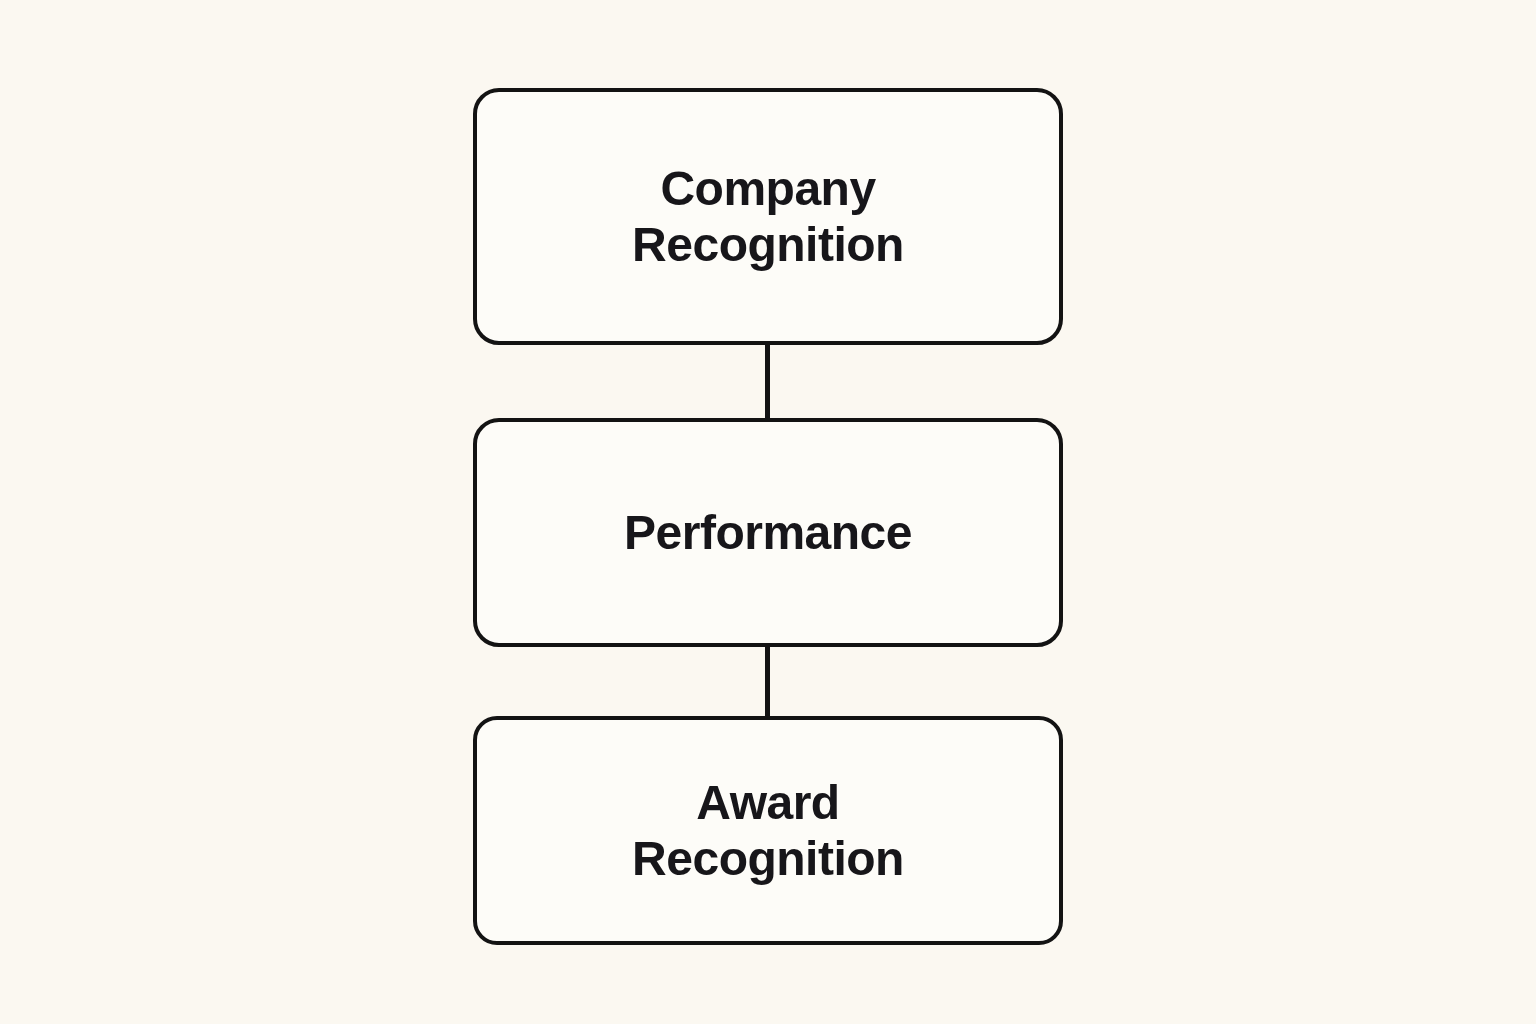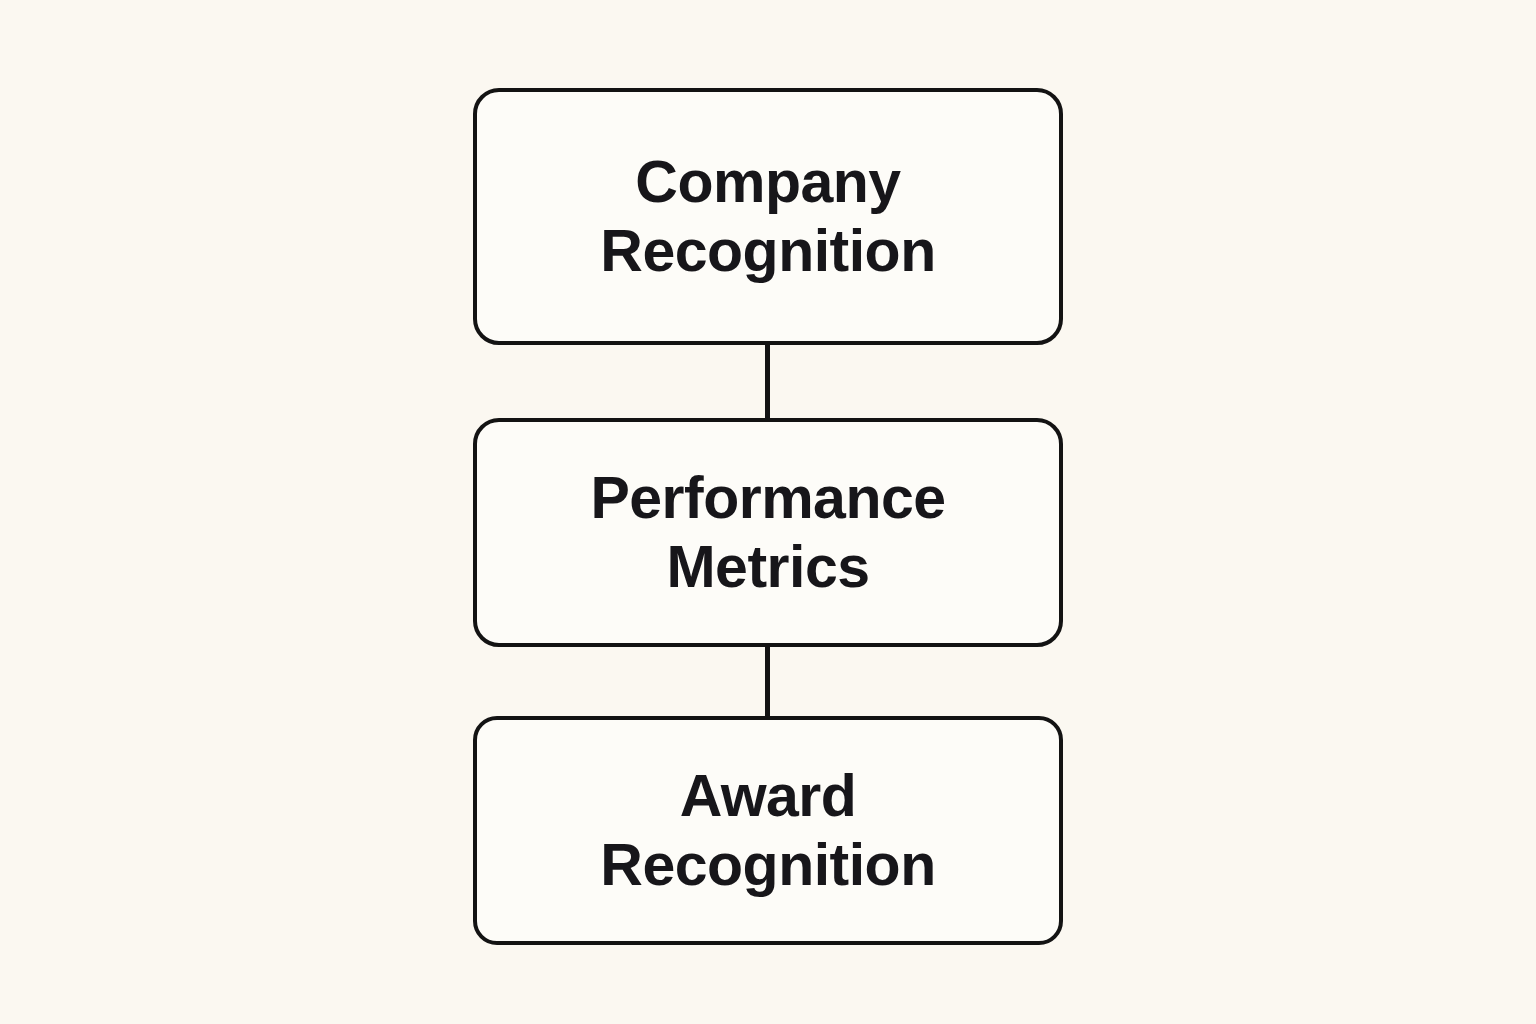--- a/index.html
+++ b/index.html
@@ -24,21 +24,21 @@
     border-radius: 26px;
     display: flex;
     align-items: center;
     justify-content: center;
   }
   .node-1 { top: 88px;  height: 257px; }
   .node-2 { top: 418px; height: 229px; }
   .node-3 { top: 716px; height: 229px; border-radius: 24px; }
   .label {
     text-align: center;
-    font-size: 59px;
+    font-size: 48px;
     font-weight: 700;
     line-height: 1.16;
     color: #17161A;
     letter-spacing: -0.5px;
   }
   .label .line {
     display: block;
   }
   .edge {
     position: absolute;
@@ -59,21 +59,20 @@
       <span class="line">Company</span>
       <span class="line">Recognition</span>
     </div>
   </div>
 
   <div class="edge edge-1"></div>
 
   <div class="node node-2">
     <div class="label">
       <span class="line">Performance</span>
-      <span class="line">Metrics</span>
     </div>
   </div>
 
   <div class="edge edge-2"></div>
 
   <div class="node node-3">
     <div class="label">
       <span class="line">Award</span>
       <span class="line">Recognition</span>
     </div>

